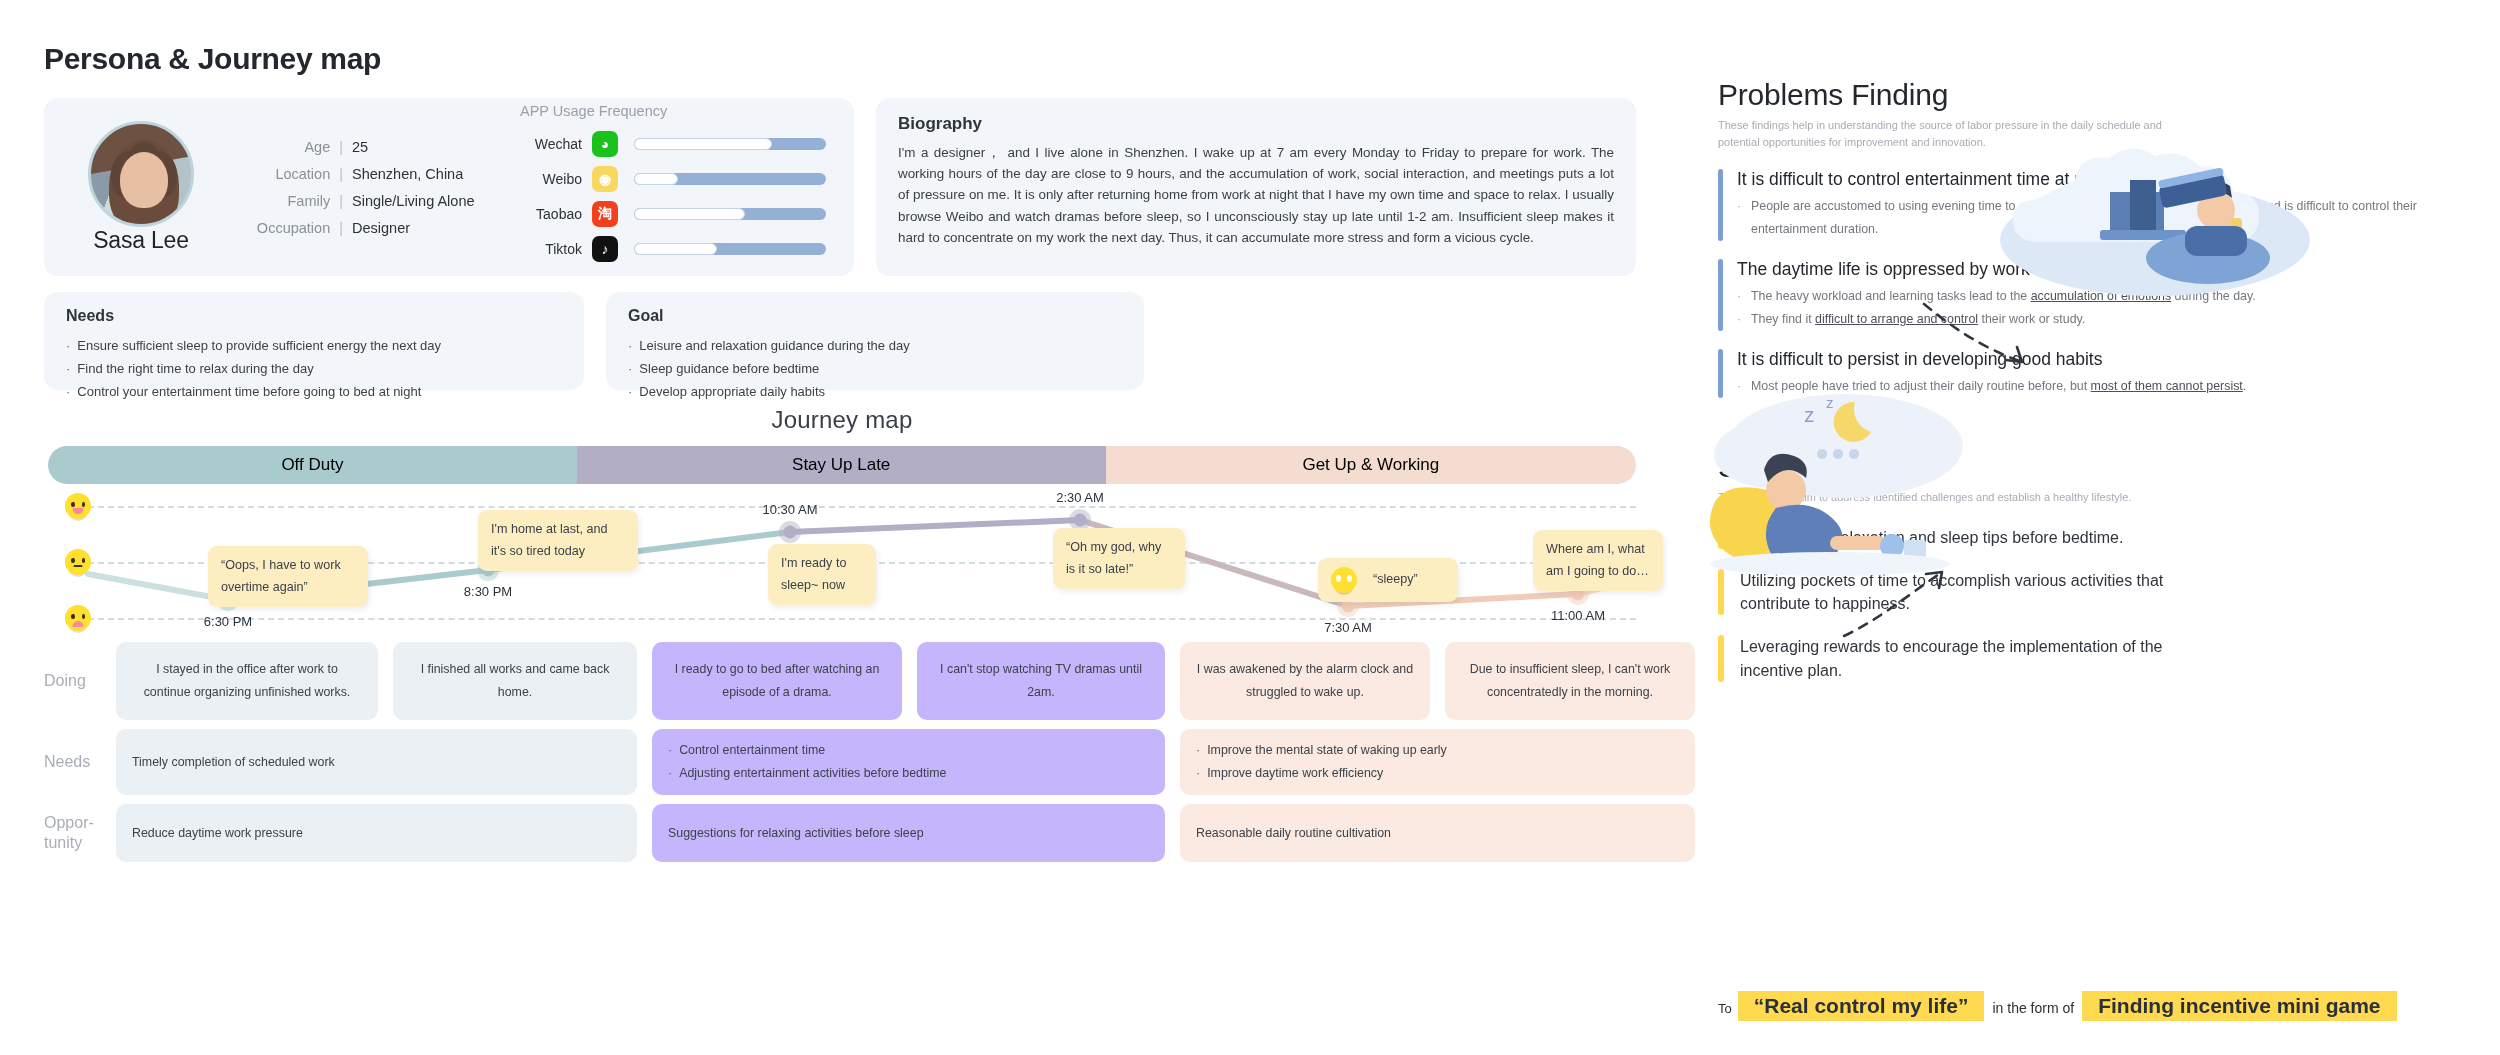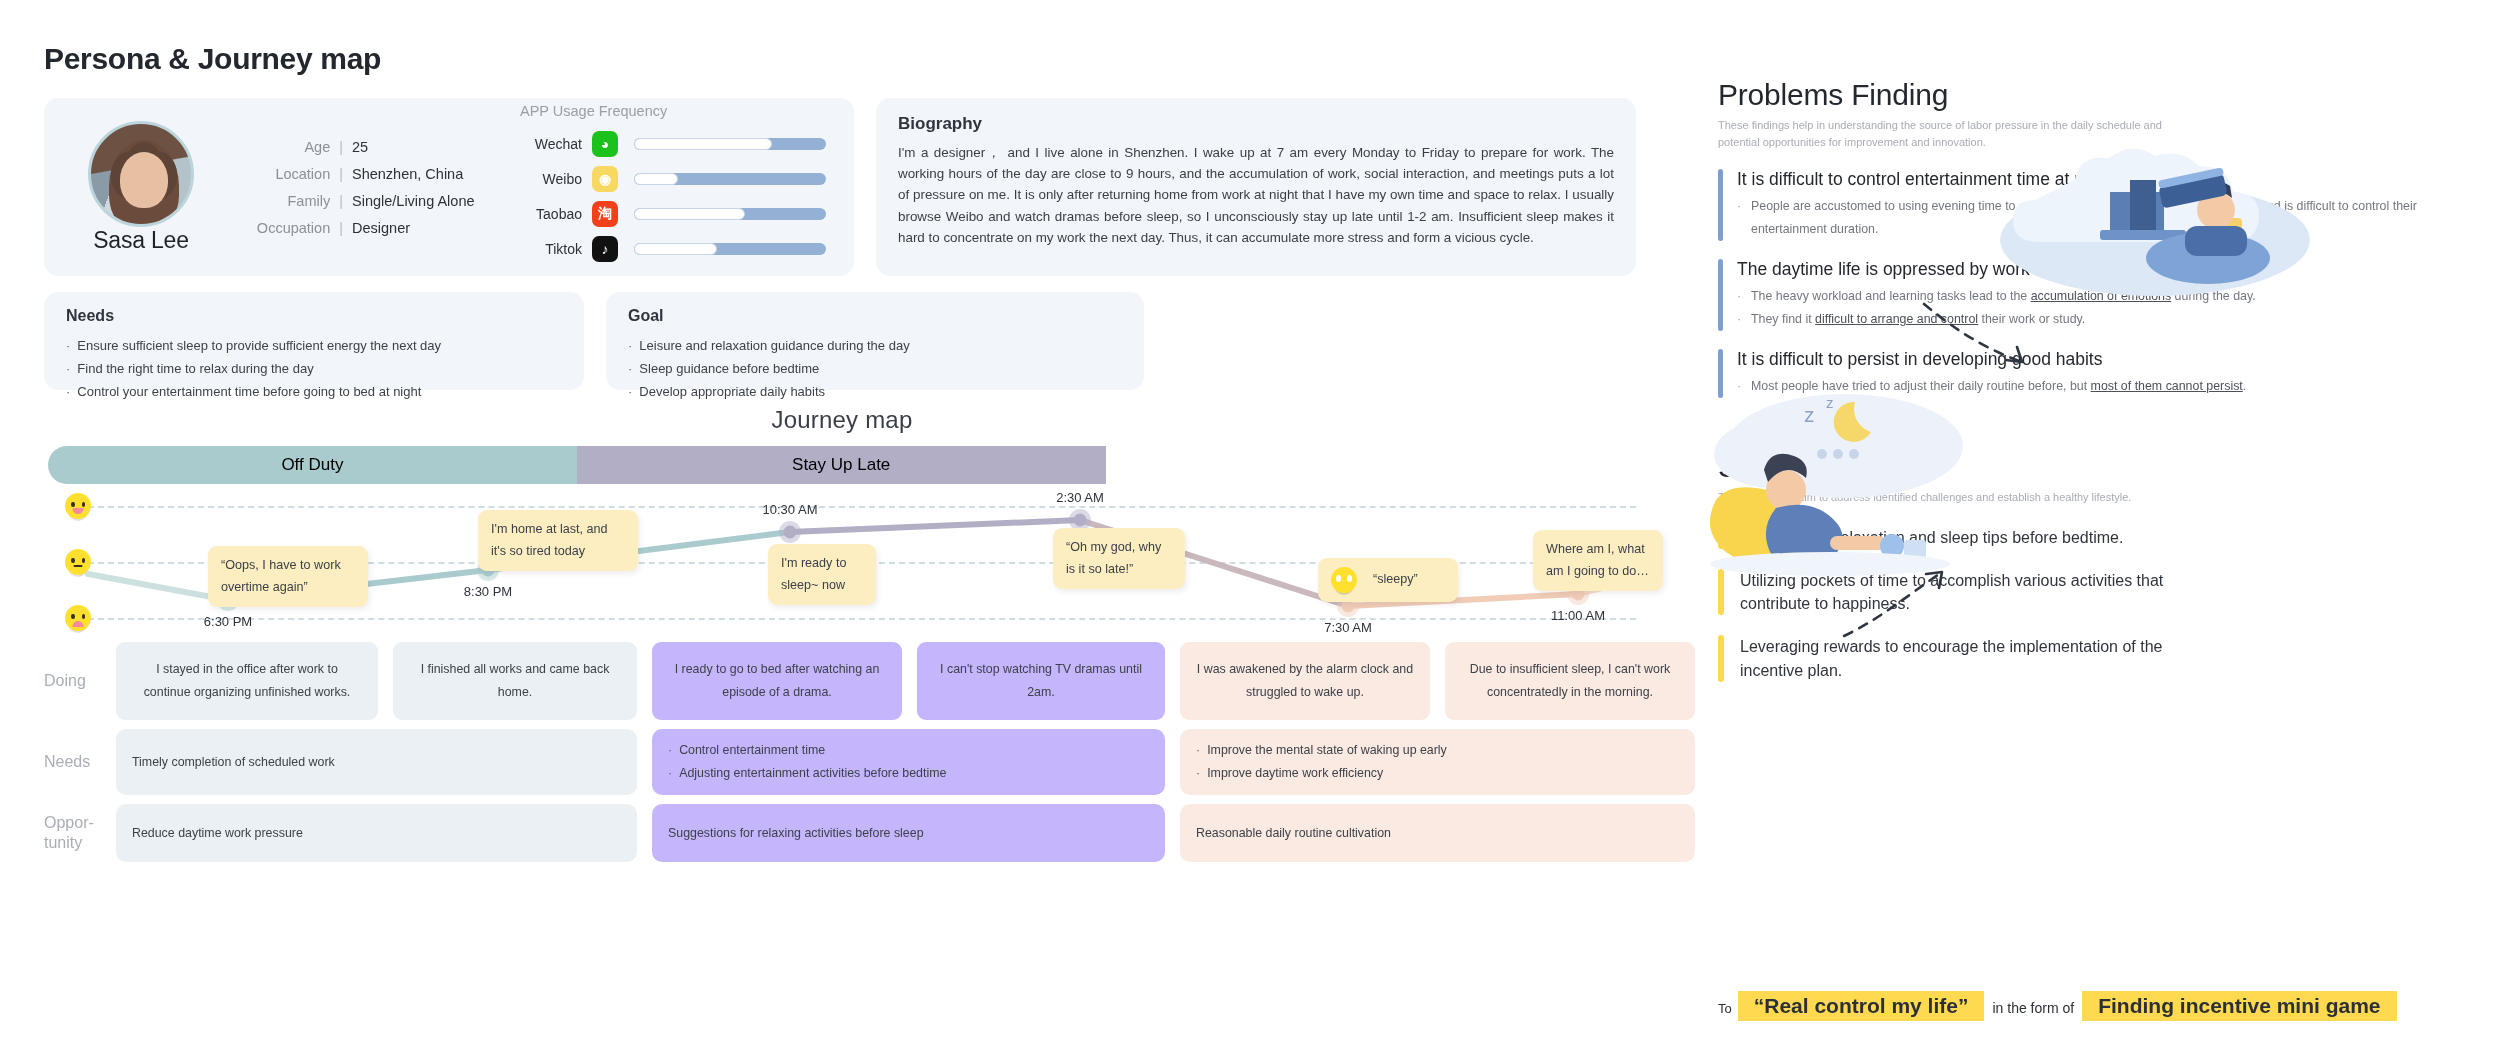--- a/index.html
+++ b/index.html
@@ -166,21 +166,21 @@
   .mcell {
     border-radius: 10px; padding: 12px 16px;
     font-size: 12.4px; line-height: 1.85; color: #3d424a;
   }
   .mcell.c-blue { background: #eaf0f3; }
   .mcell.c-gray { background: #c4b5fd; }
   .mcell.c-peach{ background: #faeae1; }
   .mcell.center { text-align: center; }
   .mcell ul li { list-style: none; }
   .mcell ul li::before { content: "·"; margin-right: 7px; color: #5b6069; }
-  .r-doing .mcell { height: 78px; display: flex; align-items: center; justify-content: center; border-radius: 9px; }
+  .r-doing .mcell { height: 78px; display: flex; align-items: center; justify-content: center; }
   .r-doing .mcell > span { display: block; width: 100%; }
   .r-needs .mcell { height: 66px; display: flex; flex-direction: column; justify-content: center; }
   .r-opp .mcell { height: 58px; display: flex; align-items: center; }
 
   
   .right-col {
     position: absolute; left: 1690px; top: 0; width: 810px; height: 1055px;
     padding: 78px 24px 0 28px;
   }
   .sec-title { font-size: 30px; color: #23272e; letter-spacing: -0.2px; }
@@ -310,20 +310,21 @@
             <li>Develop appropriate daily habits</li>
           </ul>
       </div>
     </div>
 
     <div class="journey-title">Journey map</div>
 
     <div class="phase-bar">
       <div class="phase p0">Off Duty</div>
       <div class="phase p1">Stay Up Late</div>
+      <div class="phase p2">Get Up &amp; Working</div>
     </div>
 
     <div class="chart-area" id="chart-area">
       <div class="grid-line" style="top:10px"></div>
       <div class="grid-line" style="top:66px"></div>
       <div class="grid-line" style="top:122px"></div>
 
       <div class="face happy" style="top:10px">
         <span class="eye l"></span>
           <span class="eye r"></span>

